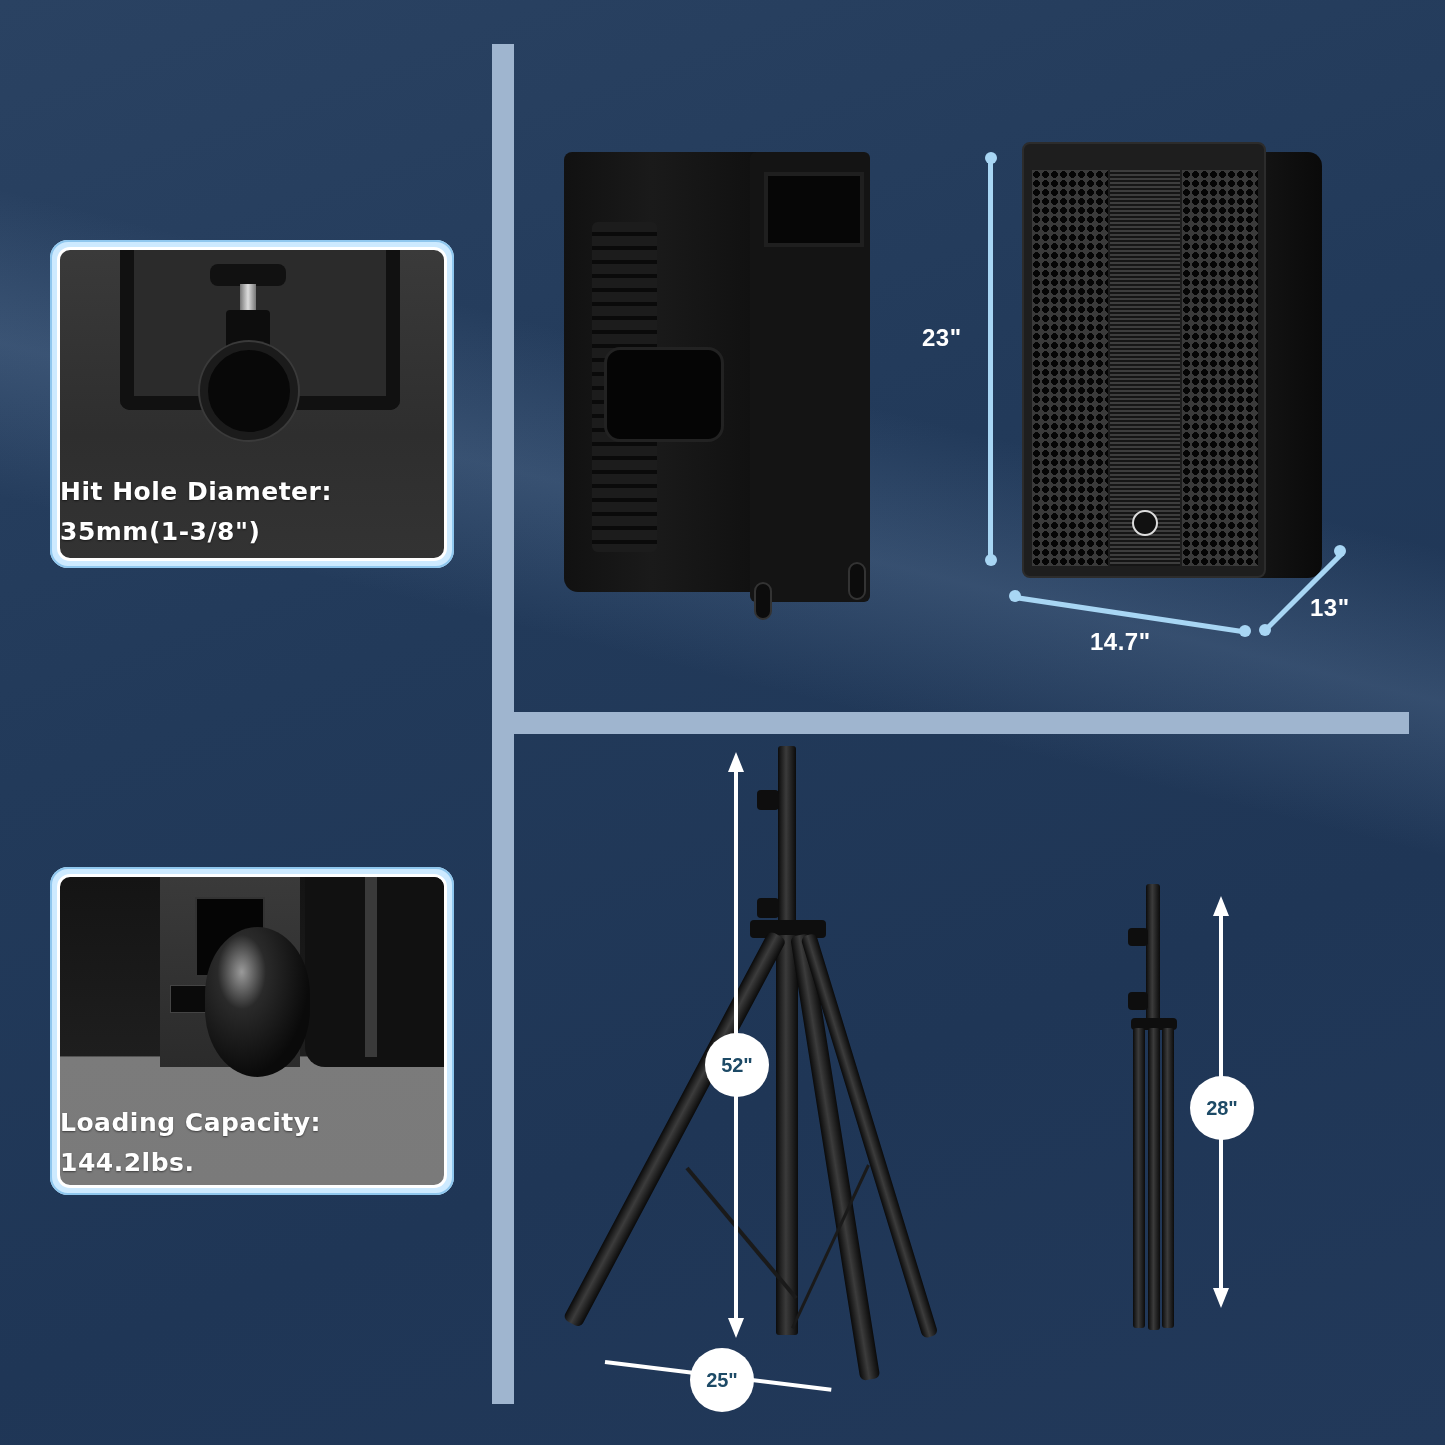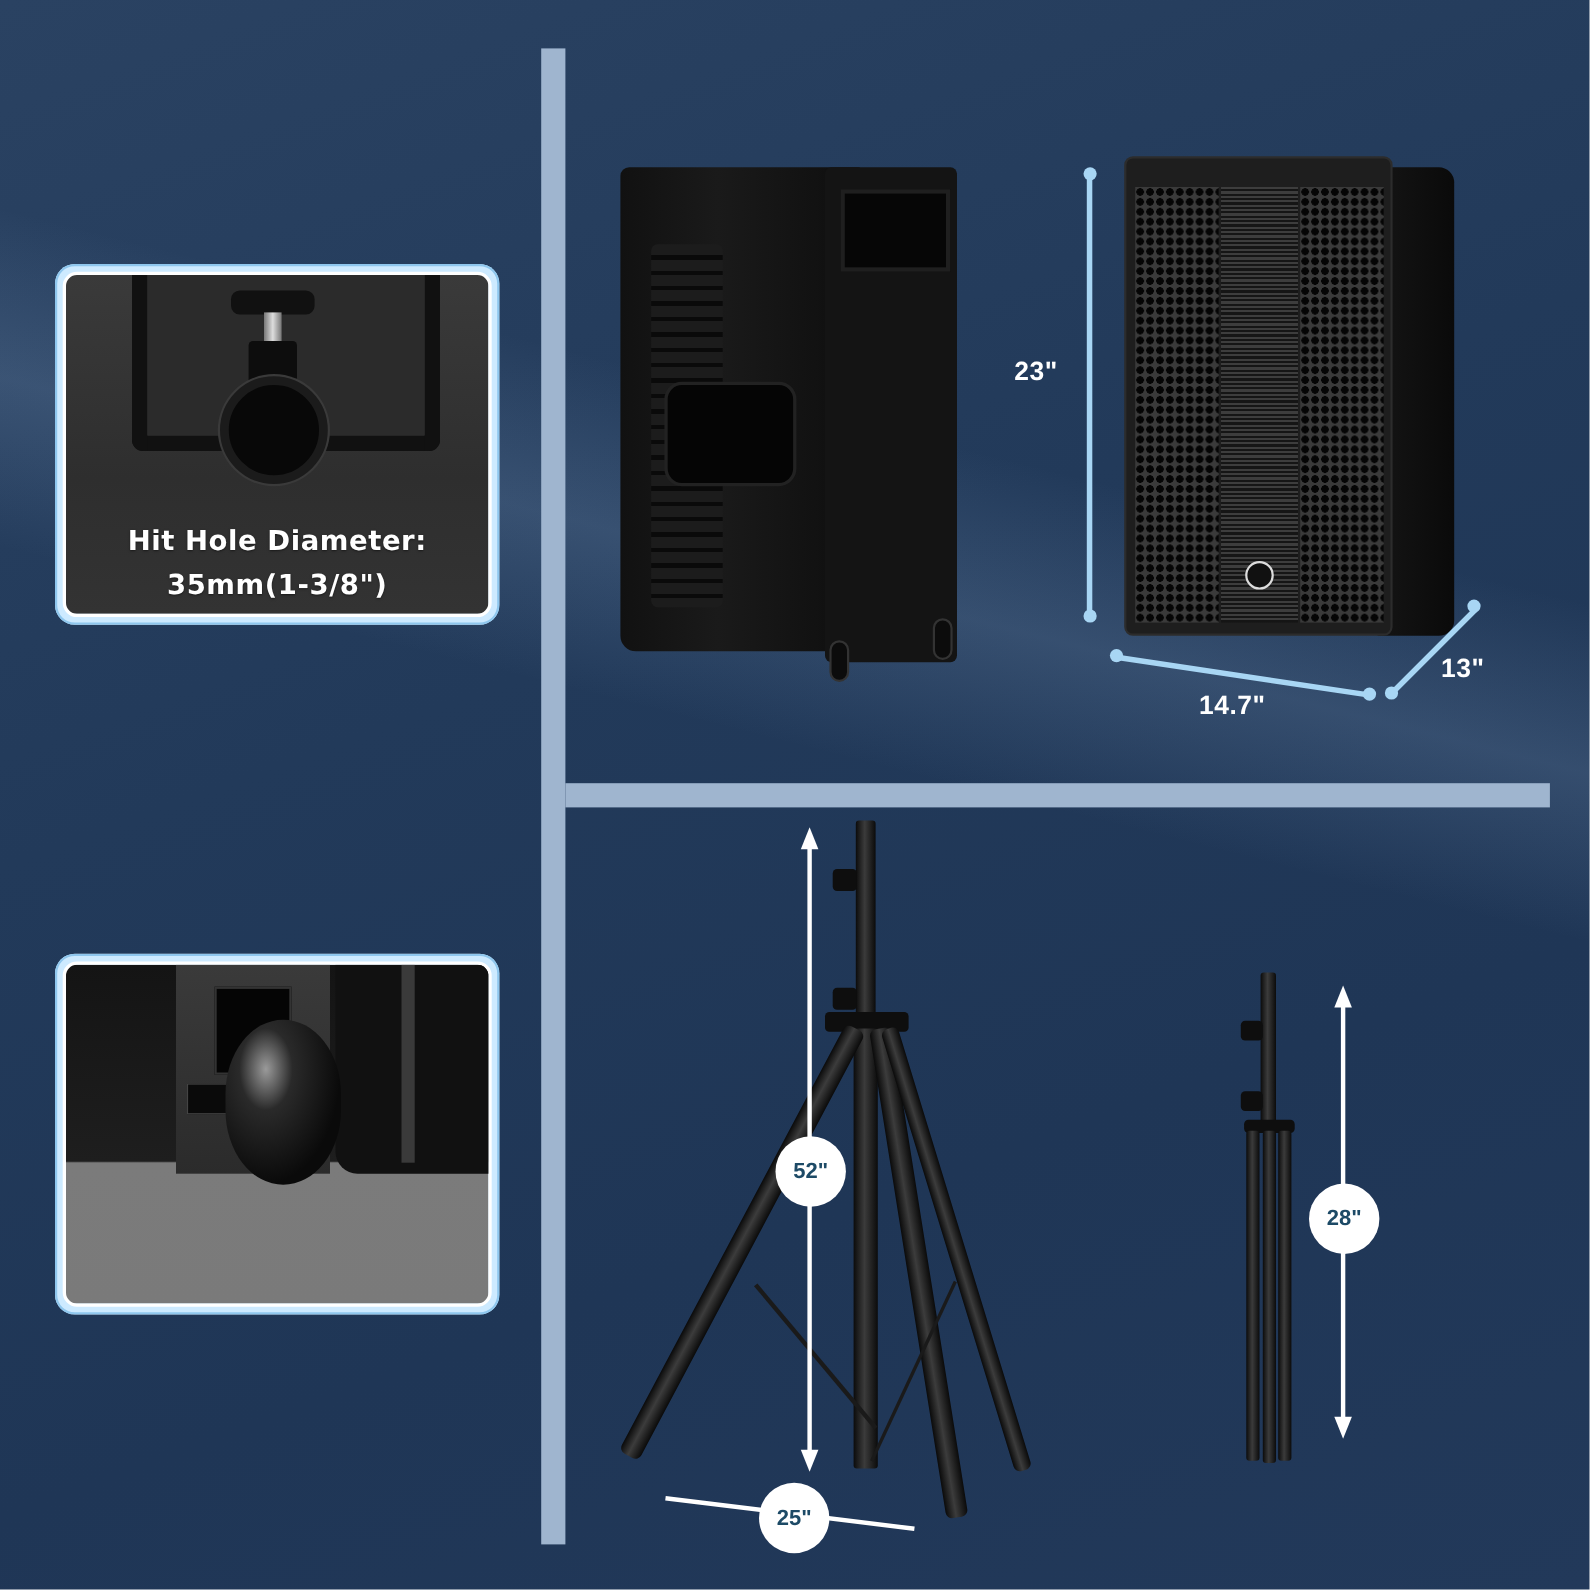--- a/index.html
+++ b/index.html
@@ -33,21 +33,21 @@
   }
   .card-inner {
     position: relative; width: 100%; height: 100%; border-radius: 13px; overflow: hidden;
     border: 3px solid #ffffff;
   }
   .card1 { top: 240px; }
   .card1 .card-inner { background: linear-gradient(180deg, #3a3a3a 0%, #2e2e2e 60%, #333 100%); }
   .card2 { top: 867px; }
   .card2 .card-inner { background: linear-gradient(180deg, #141414 0%, #1e1e1e 58%, #7b7b7b 58.5%, #7a7a7a 100%); }
   .card-caption {
-    position: absolute; left: 0; right: 0; text-align: center;
+    position: absolute; left: 0; right: 0; text-align: left;
     color: #ffffff; font-weight: 700; font-size: 25px; line-height: 40px;
     font-family: "DejaVu Sans", sans-serif; letter-spacing: 0.5px;
     text-shadow: 0 1px 2px rgba(0,0,0,0.5);
   }
   .card1 .card-caption { top: 222px; }
   .card2 .card-caption { top: 226px; }
 
   
   .bracket { position: absolute; left: 60px; top: 0; width: 280px; height: 160px; border: 14px solid #111; border-top: none; border-radius: 0 0 10px 10px; background: #2b2b2b; }
   .knob { position: absolute; left: 150px; top: 14px; width: 76px; height: 22px; background: #111; border-radius: 8px; }
@@ -146,20 +146,24 @@
 </div>
 
 <div class="card card2">
   <div class="card-inner">
     <div class="side-plate"></div>
     <div class="right-block"></div>
     <div class="right-stripe"></div>
     <div class="wheel-slot"></div>
     <div class="axle"></div>
     <div class="wheel"></div>
+    <div class="card-caption">
+      <div>Loading Capacity:</div>
+      <div>144.2lbs.</div>
+    </div>
   </div>
 </div>
 
 <div class="speaker-back">
   <div class="sb-body"></div>
   <div class="sb-ribs"></div>
   <div class="sb-handle"></div>
   <div class="sb-rear"></div>
   <div class="sb-top-handle"></div>
   <div class="sb-wheel1"></div>

